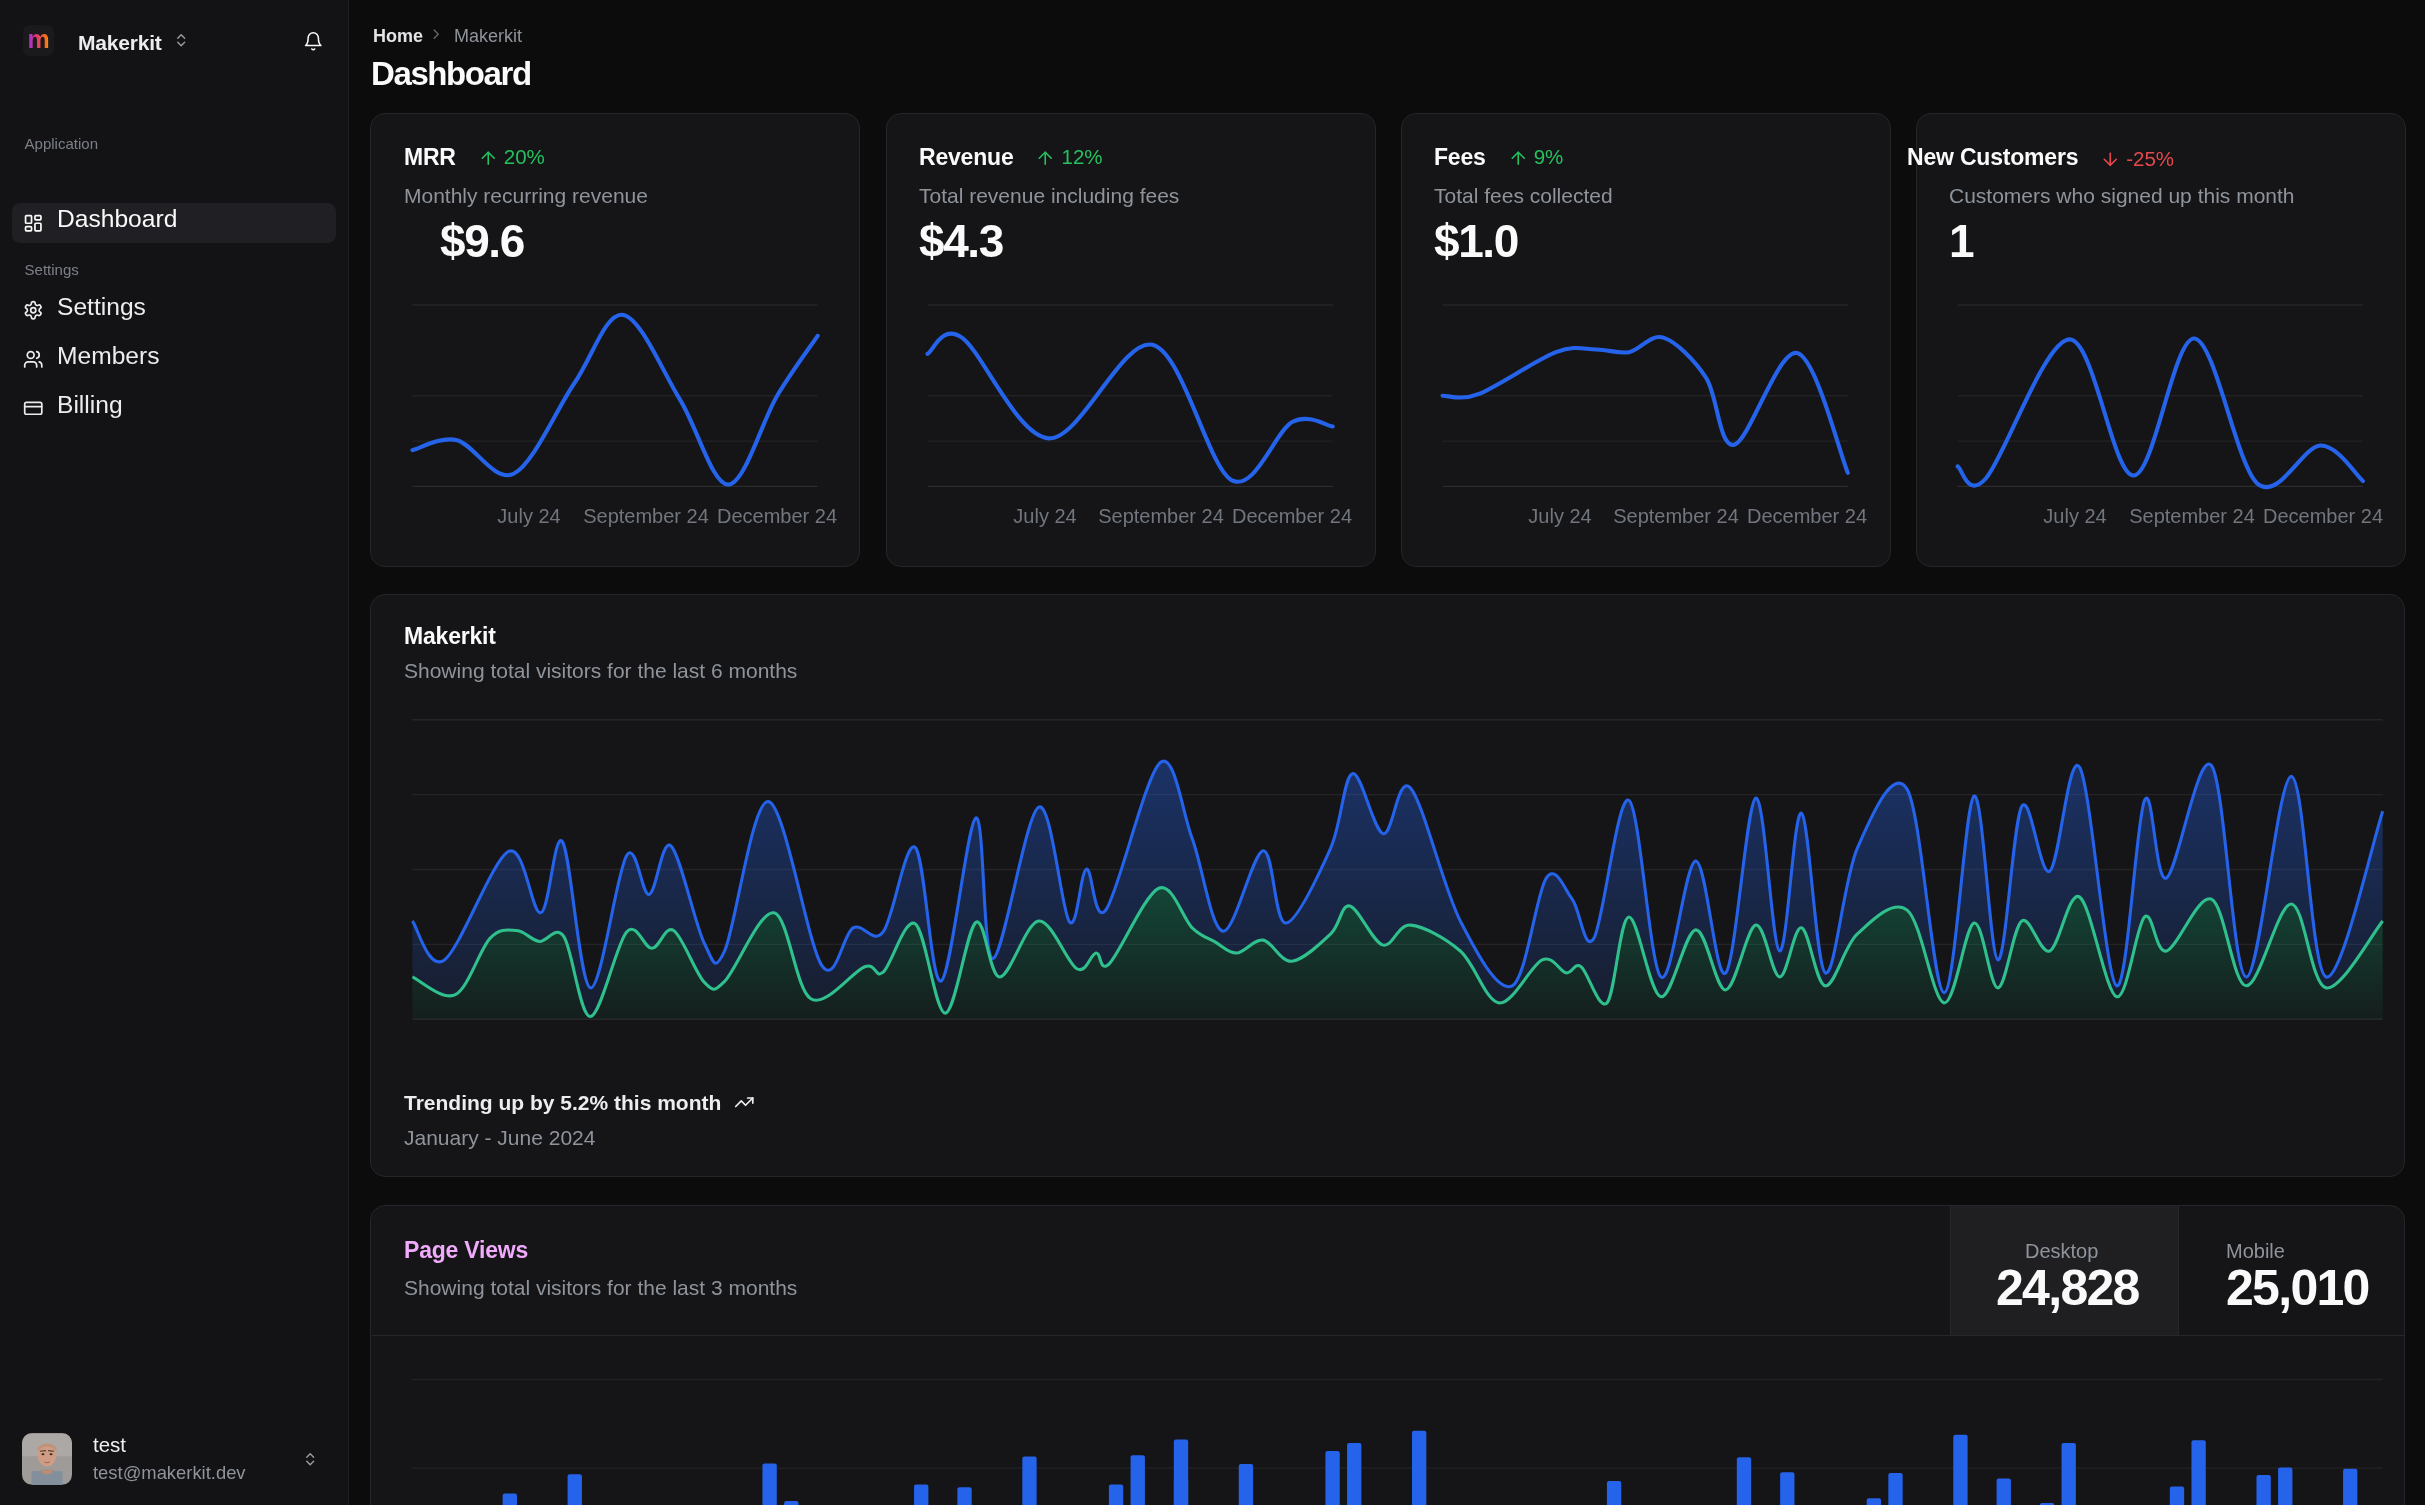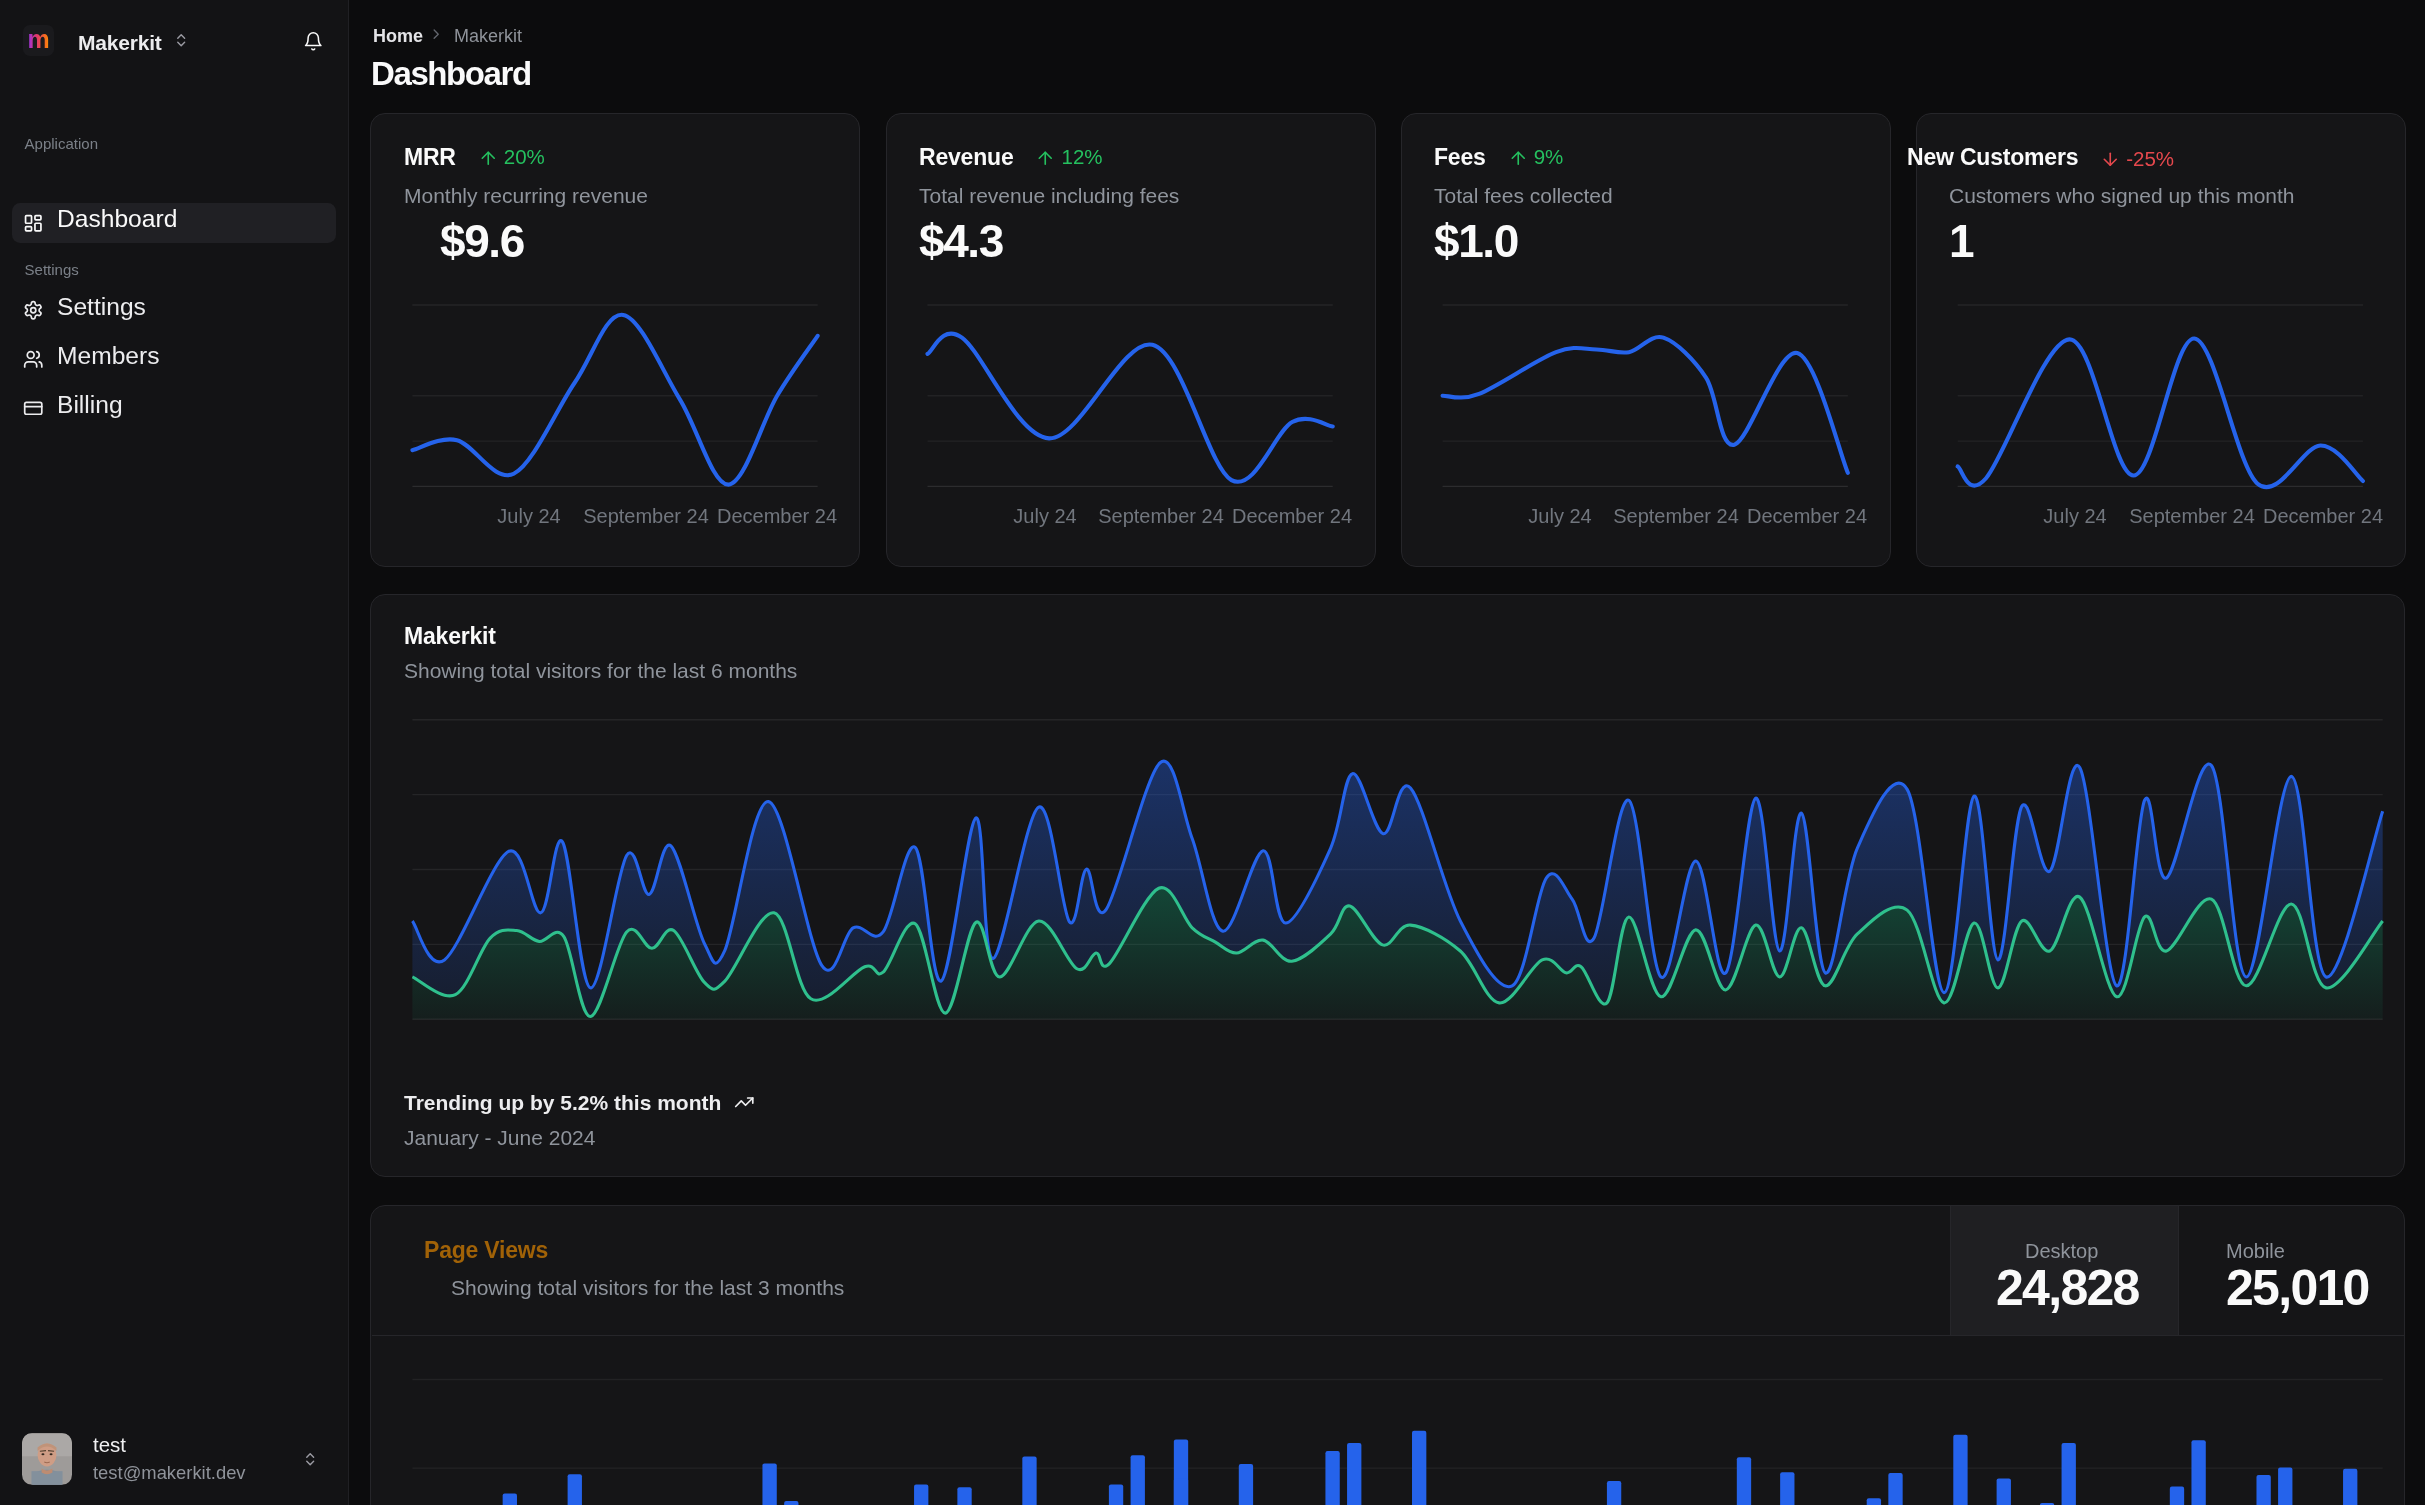--- a/index.html
+++ b/index.html
@@ -290,18 +290,18 @@
 <div style="position:absolute;left:404px;top:660px;font-size:21px;color:#8f949c;font-weight:400;line-height:1;letter-spacing:0px;white-space:nowrap;">Showing total visitors for the last 6 months</div>
 <div style="position:absolute;left:404px;top:1092px;display:flex;align-items:center;white-space:nowrap">
     <span style="font-size:21px;font-weight:700;color:#ededef;line-height:1">Trending up by 5.2% this month</span>
     <span style="width:12.3px"></span>
     <svg style="margin-top:0px" width="20.5" height="20.5" viewBox="0 0 24 24" fill="none" stroke="#ededef" stroke-width="2" stroke-linecap="round" stroke-linejoin="round">
       <path d="M22 7 13.5 15.5 8.5 10.5 2 17"></path>
       <path d="M16 7h6v6"></path>
     </svg>
   </div>
 <div style="position:absolute;left:404px;top:1127px;font-size:21px;color:#8f949c;font-weight:400;line-height:1;letter-spacing:0px;white-space:nowrap;">January - June 2024</div>
-<div style="position:absolute;left:424px;top:1239px;font-size:23px;color:#a16207;font-weight:700;line-height:1;letter-spacing:-0.2px;white-space:nowrap;">Page Views</div>
-<div style="position:absolute;left:404px;top:1277px;font-size:21px;color:#8f949c;font-weight:400;line-height:1;letter-spacing:0px;white-space:nowrap;margin-left:47px;">Showing total visitors for the last 3 months</div>
+<div style="position:absolute;left:404px;top:1239px;font-size:23px;color:#f0abfc;font-weight:700;line-height:1;letter-spacing:-0.2px;white-space:nowrap;">Page Views</div>
+<div style="position:absolute;left:404px;top:1277px;font-size:21px;color:#8f949c;font-weight:400;line-height:1;letter-spacing:0px;white-space:nowrap;">Showing total visitors for the last 3 months</div>
 <div style="position:absolute;left:1996px;top:1241px;font-size:20px;color:#8f949c;font-weight:400;line-height:1;letter-spacing:0px;white-space:nowrap;margin-left:29px;">Desktop</div>
 <div style="position:absolute;left:1996px;top:1263px;font-size:50px;color:#fafafa;font-weight:700;line-height:1;letter-spacing:-1.7px;white-space:nowrap;">24,828</div>
 <div style="position:absolute;left:2226px;top:1241px;font-size:20px;color:#8f949c;font-weight:400;line-height:1;letter-spacing:0px;white-space:nowrap;">Mobile</div>
 <div style="position:absolute;left:2226px;top:1263px;font-size:50px;color:#fafafa;font-weight:700;line-height:1;letter-spacing:-1.7px;white-space:nowrap;">25,010</div>
 
 </body></html>

